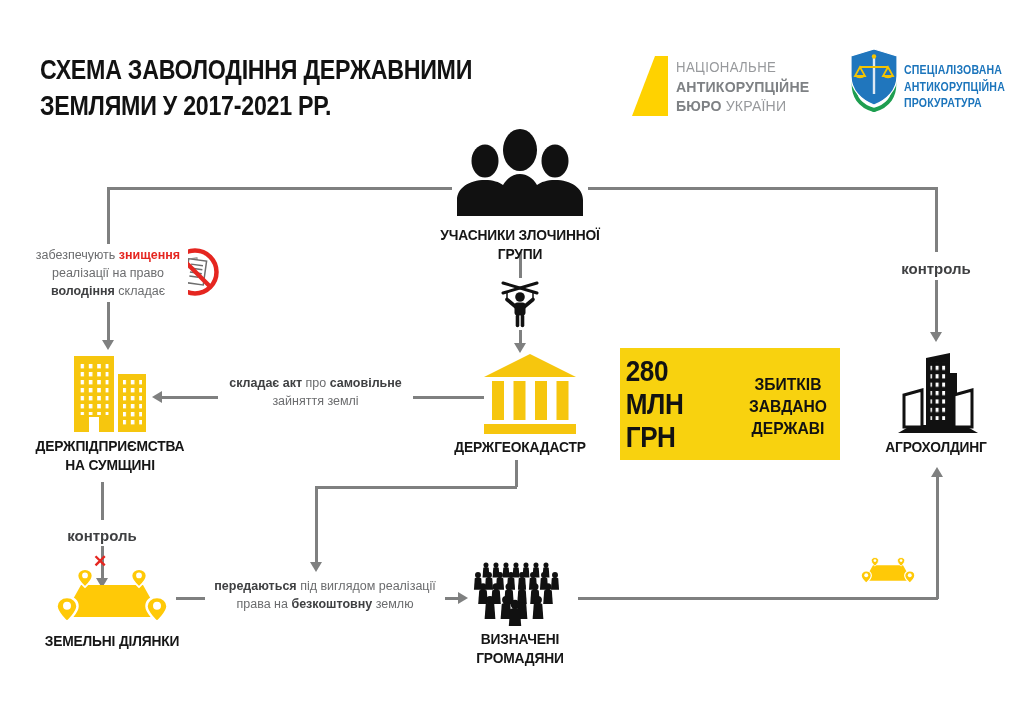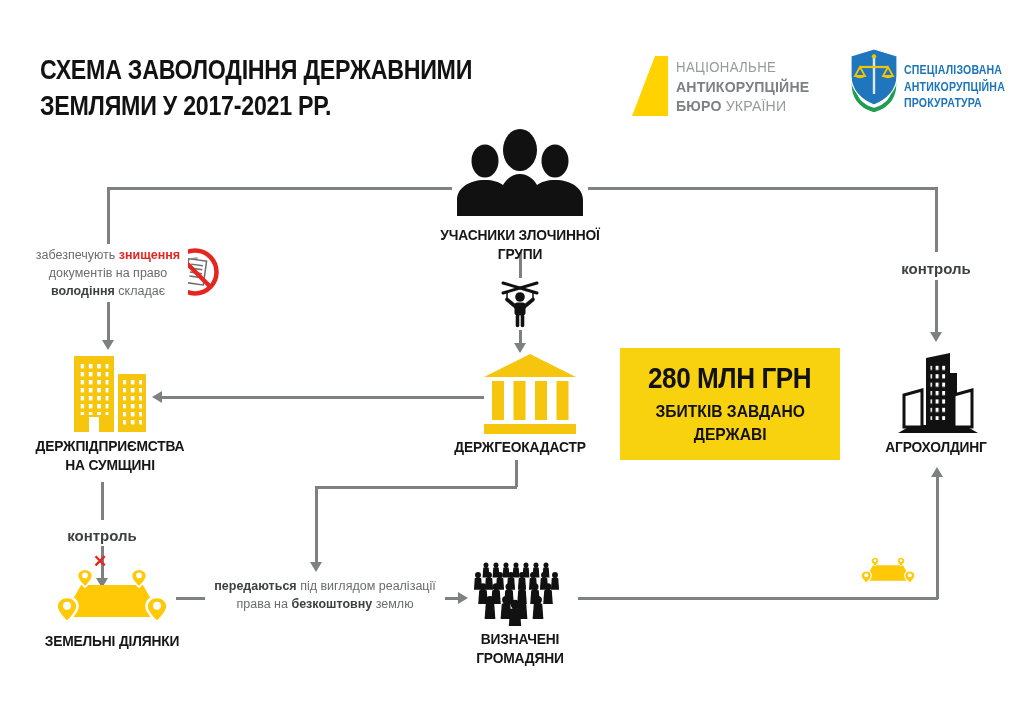--- a/index.html
+++ b/index.html
@@ -1,17 +1,17 @@
 <!DOCTYPE html>
 <html><head>
 <meta charset="utf-8">
 <style>
   html,body{margin:0;padding:0;background:#fff;}
   .stage{position:relative;width:1024px;height:702px;background:#ffffff;overflow:hidden;
-         font-family:"Liberation Sans",sans-serif;}
+         font-family:"Liberation Sans",sans-serif;border-radius:11px;}
   .abs{position:absolute;}
   
   .hl{position:absolute;height:2.5px;background:#7f8080;}
   .vl{position:absolute;width:2.5px;background:#7f8080;}
   .ah{position:absolute;width:0;height:0;}
   .ah-down{border-left:6px solid transparent;border-right:6px solid transparent;border-top:10px solid #7f8080;}
   .ah-up{border-left:6px solid transparent;border-right:6px solid transparent;border-bottom:10px solid #7f8080;}
   .ah-left{border-top:6px solid transparent;border-bottom:6px solid transparent;border-right:10px solid #7f8080;}
   .ah-right{border-top:6px solid transparent;border-bottom:6px solid transparent;border-left:10px solid #7f8080;}
   
@@ -19,21 +19,21 @@
          line-height:1.35;letter-spacing:-0.3px;transform:scaleX(.86);transform-origin:left top;}
   .node-label{position:absolute;font-weight:bold;color:#161616;text-align:center;font-size:15px;line-height:1.25;
          letter-spacing:-0.2px;transform:scaleX(.92);transform-origin:center top;}
   .edge-text{position:absolute;text-align:center;font-size:12.5px;line-height:1.42;color:#6b6c6e;background:#fff;padding:1px 5px;}
   .edge-text b{color:#3f4042;text-align:center;}
   .edge-text .red{color:#e52620;font-weight:bold;}
   .edge-bold{position:absolute;text-align:center;font-size:15px;font-weight:bold;color:#3f4042;background:#fff;}
   .cross{position:absolute;color:#e52620;font-weight:bold;font-size:17px;line-height:1;}
   
   .damage{position:absolute;left:620px;top:348px;width:220px;height:112px;background:#F8D20F;
-          display:flex;flex-direction:column;align-items:center;justify-content:center;color:#121212;}
+          display:flex;flex-direction:row;align-items:center;justify-content:center;color:#121212;}
   .damage .amount{font-size:29px;font-weight:bold;letter-spacing:-0.5px;transform:scaleX(.9);}
   .damage .sub{font-size:17px;font-weight:bold;margin-top:6px;line-height:1.3;transform:scaleX(.92);text-align:center;}
   
   .nabu-text{position:absolute;left:676px;top:58px;transform:scaleX(.94);transform-origin:left top;line-height:19px;}
   .nabu-l1{font-size:14px;color:#97999c;letter-spacing:.4px;}
   .nabu-l2{font-size:15px;color:#7e8184;font-weight:bold;letter-spacing:.2px;}
   .nabu-l3 b{font-size:15px;color:#7e8184;letter-spacing:.2px;}
   .nabu-l3 span{font-size:15px;color:#97999c;letter-spacing:.2px;}
   .sap-text{position:absolute;left:904px;top:62px;transform:scaleX(.88);transform-origin:left top;line-height:16.5px;
             font-size:12px;font-weight:bold;color:#1c75bc;letter-spacing:.2px;}
@@ -250,24 +250,28 @@
     <g transform="rotate(8 27 25)">
       <rect x="17" y="13" width="18" height="24" fill="#fff" stroke="#6e6e6e" stroke-width="1.5"></rect>
       <path d="M20,18 H32 M20,22 H32 M20,26 H32 M20,30 H29" stroke="#6e6e6e" stroke-width="1.4"></path>
     </g>
     <circle cx="25" cy="25" r="21.5" fill="none" stroke="#E52620" stroke-width="4.5"></circle>
     <path d="M10.5,10 L40,39.5" stroke="#E52620" stroke-width="4.5"></path>
   </svg>
 
   <div class="edge-text" style="left:28px;top:246px;width:150px">
     <div><span>забезпечують </span><b class="red">знищення</b></div>
-    <div>документів на право</div>
+    <div>реалізації на право</div>
     <div><b>володіння</b><span> складає</span></div>
   </div>
 
+  <div class="edge-text" style="left:218px;top:374px;width:185px">
+    <div><b>складає акт</b><span> про </span><b>самовільне</b></div>
+    <div>зайняття землі</div>
+  </div>
 
 
   <div class="edge-bold" style="left:886px;top:260px;width:100px">контроль</div>
 
   <div class="edge-bold" style="left:52px;top:527px;width:100px">контроль</div>
   <div class="cross" style="left:93px;top:553px">✕</div>
 
   <div class="edge-text" style="left:205px;top:577px;width:230px">
     <div><b>передаються</b><span> під виглядом реалізації</span></div>
     <div><span>права на </span><b>безкоштовну</b><span> землю</span></div>

